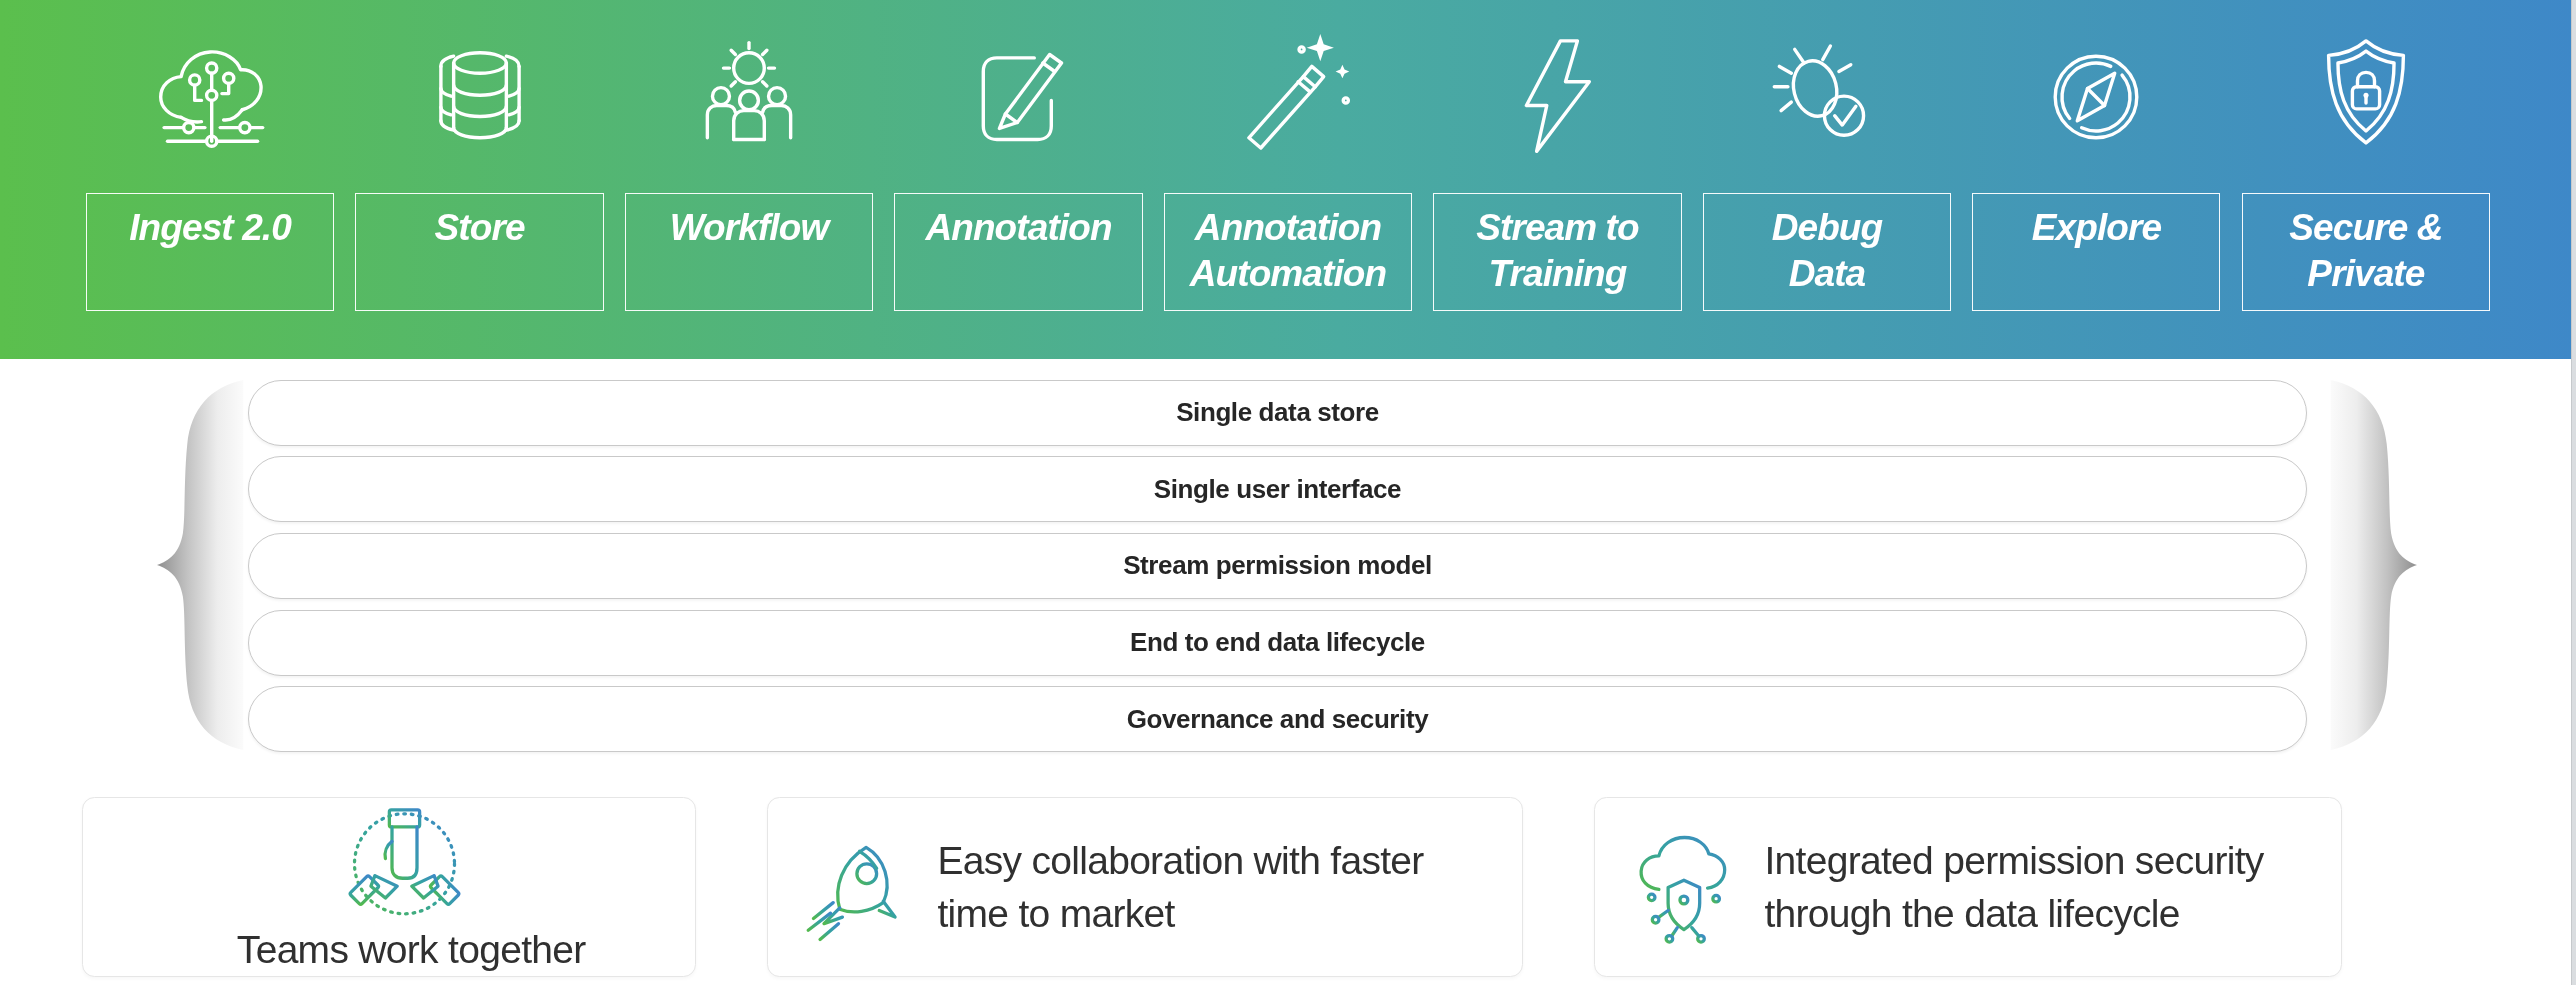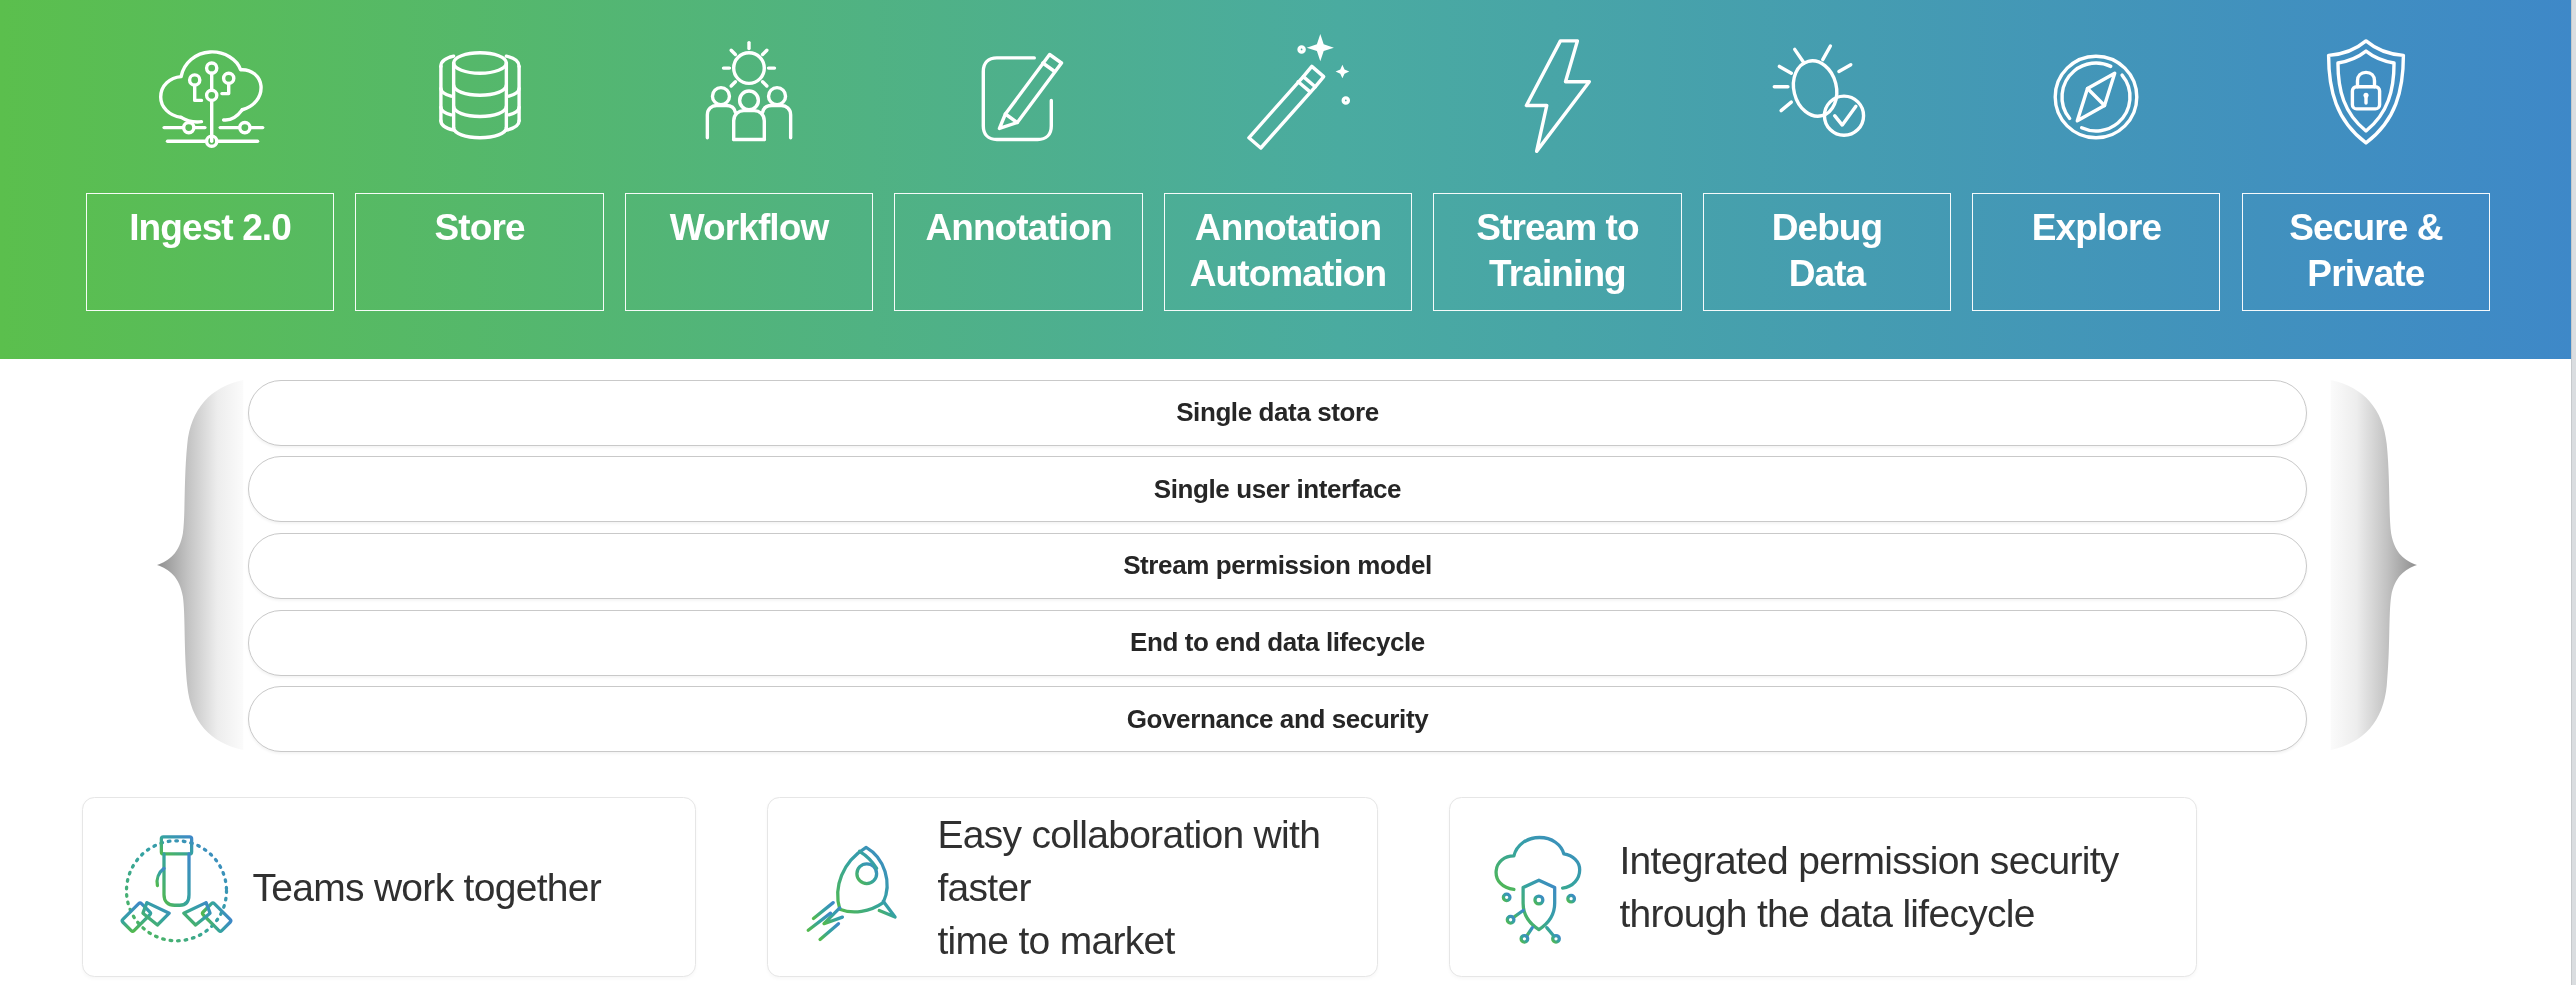--- a/index.html
+++ b/index.html
@@ -3,21 +3,21 @@
 <meta charset="utf-8">
 <style>
   html,body{margin:0;padding:0;background:#fff;}
   .page{position:relative;width:2576px;height:985px;background:#fff;overflow:hidden;
         font-family:"Liberation Sans","DejaVu Sans",sans-serif;}
 
   
   .banner{height:359px;display:flex;gap:21.4px;padding:0 86px;box-sizing:border-box;
           background:linear-gradient(90deg,var(--banner-green,#5bbf4d) 0%,
                                             var(--banner-teal,#4aaba0) 52%,
-                                            var(--banner-blue,#3e88c8) 100%);}
+                                            var(--banner-blue,#3e88c8) 100%);font-style:italic;}
   .feature{flex:1;display:flex;flex-direction:column;min-width:0;}
   .icon-box{height:193px;display:flex;align-items:center;justify-content:center;}
   .icon-box svg{width:136px;height:136px;}
   .banner-svg{stroke:#fff;fill:none;stroke-width:4;stroke-linecap:round;stroke-linejoin:round;}
   .label-box{height:118px;box-sizing:border-box;border:1.8px solid rgba(255,255,255,.95);
              color:#fff;font-weight:bold;font-size:37px;line-height:46px;padding-top:10.7px;
              text-align:center;letter-spacing:-0.9px;white-space:pre-line;}
 
   
   .middle{position:relative;height:438px;background:#fff;}
@@ -29,21 +29,21 @@
         letter-spacing:-0.4px;box-shadow:0 1.8px 2.7px rgba(0,0,0,.05);}
   .brace{position:absolute;top:21.4px;width:89px;height:370px;}
   .brace-left{left:157px;}
   .brace-right{left:2328px;transform:scaleX(-1);}
 
   
   .cards{display:flex;gap:71px;margin-left:82px;}
   .card{height:180px;box-sizing:border-box;background:#fff;border:1.8px solid var(--card-border,#e6e6e6);
         border-radius:12.5px;display:flex;align-items:center;padding-left:31px;
         box-shadow:0 1.8px 3.6px rgba(0,0,0,.03);}
-  .card-1{width:614px;} .card-2{width:611px;} .card-3{width:748px;}
+  .card-1{width:614px;flex-direction:column;} .card-2{width:756px;} .card-3{width:748px;}
   .card-icon{width:125px;height:125px;flex:0 0 auto;}
   .card-icon svg{width:125px;height:125px;}
   .grad-svg{fill:none;stroke-width:5;stroke-linecap:round;stroke-linejoin:round;}
   .card-text{margin-left:13.4px;font-size:39px;line-height:53px;color:var(--card-text,#303030);
              letter-spacing:-0.7px;white-space:pre-line;}
 
   .edge-right{position:absolute;right:0;top:0;width:4.5px;height:100%;
               background:#dadde0;border-left:0.9px solid #c6c9cc;}
 </style>
 </head>

